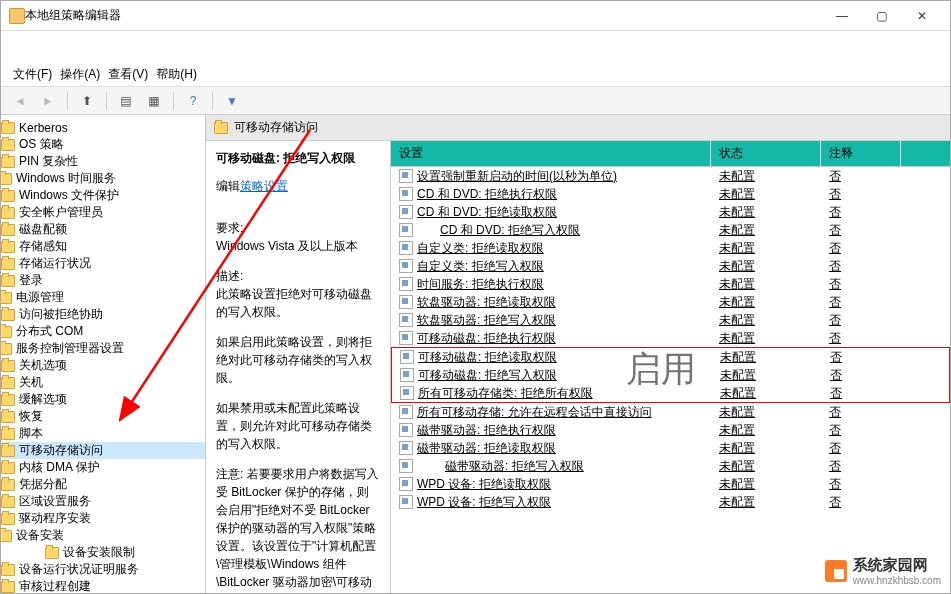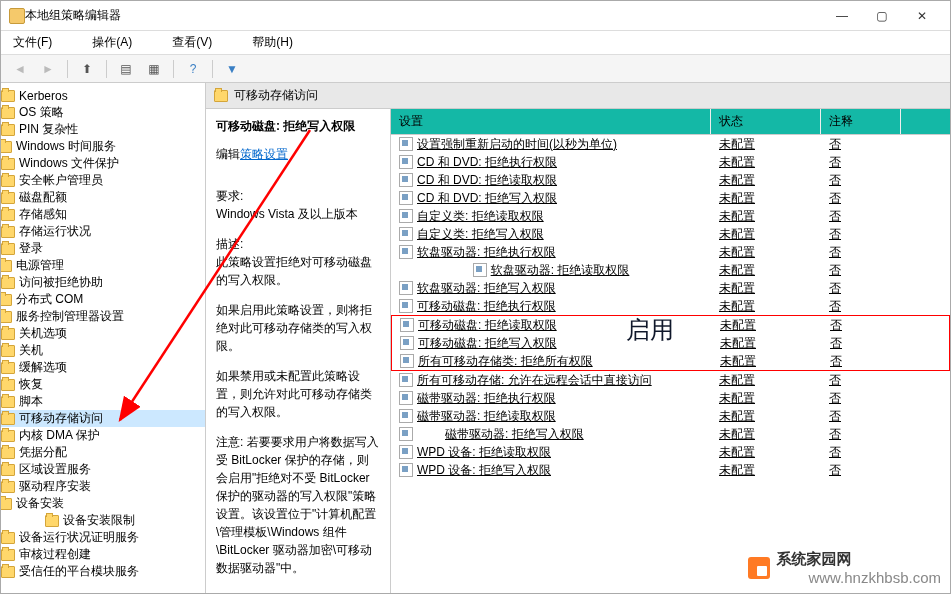--- a/index.html
+++ b/index.html
@@ -2,21 +2,21 @@
 <html><head>
 <meta charset="utf-8">
 <style>
 * { margin: 0; padding: 0; box-sizing: border-box; }
 body { font-family: "Microsoft YaHei", "SimSun", sans-serif; font-size: 12px; background: #fff; color: #000; width: 951px; height: 594px; overflow: hidden; position: relative; }
 .window { border: 1px solid #aaa; width: 951px; height: 594px; display: flex; flex-direction: column; }
 .titlebar { height: 30px; display: flex; align-items: center; padding: 0 8px; border-bottom: 1px solid #ddd; }
 .titlebar .title { flex: 1; padding-left: 0; }
 .win-btns { display: flex; gap: 0; }
 .win-btn { width: 40px; height: 28px; display: flex; align-items: center; justify-content: center; color: #333; }
-.menubar { height: 24px; display: flex; align-items: center; padding: 0 8px; gap: 32px; border-bottom: 1px solid #ddd; }
+.menubar { height: 24px; display: flex; align-items: center; padding: 0 8px; gap: 0; border-bottom: 1px solid #ddd; margin-top: 32px; }
 .menuitem { padding: 2px 4px; }
 .toolbar { height: 28px; display: flex; align-items: center; padding: 0 8px; gap: 6px; border-bottom: 1px solid #ccc; background: #f5f5f5; }
 .tool-btn { width: 22px; height: 22px; display: flex; align-items: center; justify-content: center; color: #555; }
 .tool-btn.disabled { color: #bbb; }
 .tool-sep { width: 1px; height: 18px; background: #ccc; margin: 0 2px; }
 .main { display: flex; flex: 1; overflow: hidden; }
 .tree-pane { width: 205px; border-right: 1px solid #ccc; overflow-y: auto; padding: 4px 0; }
 .tree-item { display: flex; align-items: center; height: 17px; cursor: default; white-space: nowrap; }
 .tree-item.expandable::before { content: "▸"; position: relative; left: -14px; margin-right: -8px; color: #666; font-size: 10px; }
 .tree-item.expanded::before { content: "▾"; position: relative; left: -14px; margin-right: -8px; color: #666; font-size: 10px; }
@@ -36,25 +36,25 @@
 .list-header { display: flex; border-bottom: 1px solid #ccc; background: #14b8a6; position: sticky; top: 0; }
 .list-header .col { padding: 4px 8px; border-right: 1px solid #eee; }
 .col-setting { width: 320px; }
 .col-state { width: 110px; }
 .col-note { width: 80px; }
 .list-row { display: flex; height: 18px; align-items: center; white-space: nowrap; }
 .list-row .cell { padding: 0 8px; overflow: hidden; text-overflow: ellipsis; text-decoration: underline; }
 .list-row .si { width: 14px; height: 14px; margin-right: 4px; border: 1px solid #aaa; display: inline-block; background: #fff; position: relative; flex-shrink: 0; }
 .list-row .si::after { content: ""; position: absolute; top: 2px; left: 2px; width: 6px; height: 6px; background: #7aa0c4; }
 .hl-group { border: 1px solid red; }
-.enable-label { position: absolute; color: #0f172a; font-size: 24px; font-weight: 400; z-index: 5; pointer-events: none; font-family: Liberation Mono, monospace;}
+.enable-label { position: absolute; color: #737373; font-size: 35px; font-weight: 400; z-index: 5; pointer-events: none; font-family: Liberation Mono, monospace;}
 .watermark { position: absolute; right: 6px; bottom: 6px; display: flex; align-items: center; gap: 6px; font-size: 15px; color: #333; z-index: 10; background: rgba(255,255,255,0.85); padding: 2px 4px;}
 .watermark .wm-icon { width: 22px; height: 22px; background: #ff7a24; border-radius: 3px; position: relative; }
 .watermark .wm-icon::after { content: ""; position: absolute; right: 3px; bottom: 3px; width: 10px; height: 10px; background: #fff; border-radius: 1px;}
-.watermark .wm-sub { font-size: 15px; color: #888; display: block; margin-left: 32px; }
+.watermark .wm-sub { font-size: 10px; color: #888; display: block; }
 .arrow-svg { position: absolute; top: 0; left: 0; pointer-events: none; z-index: 20; }
 </style>
 </head>
 <body>
 
 <div class="window">
   <div class="titlebar">
     <span style="width:16px;height:16px;background:#f5c96b;border:1px solid #c79a3a;border-radius:2px;"></span>
     <span class="title">本地组策略编辑器</span>
     <div class="win-btns">
@@ -252,21 +252,21 @@
               </div>
               <div class="list-row">
                 <div class="cell col-setting" style="display: flex; align-items: center;">
                   <span class="si"></span>
                   <span>CD 和 DVD: 拒绝读取权限</span>
                 </div>
                 <div class="cell col-state">未配置</div>
                 <div class="cell col-note">否</div>
               </div>
               <div class="list-row">
-                <div class="cell col-setting" style="display: flex; align-items: center;">
+                <div class="cell col-setting" style="display: flex; align-items: center; gap: 23px;">
                   <span class="si"></span>
                   <span>CD 和 DVD: 拒绝写入权限</span>
                 </div>
                 <div class="cell col-state">未配置</div>
                 <div class="cell col-note">否</div>
               </div>
               <div class="list-row">
                 <div class="cell col-setting" style="display: flex; align-items: center;">
                   <span class="si"></span>
                   <span>自定义类: 拒绝读取权限</span>
@@ -278,27 +278,27 @@
                 <div class="cell col-setting" style="display: flex; align-items: center;">
                   <span class="si"></span>
                   <span>自定义类: 拒绝写入权限</span>
                 </div>
                 <div class="cell col-state">未配置</div>
                 <div class="cell col-note">否</div>
               </div>
               <div class="list-row">
                 <div class="cell col-setting" style="display: flex; align-items: center;">
                   <span class="si"></span>
-                  <span>软盘驱动器: 拒绝执行权限</span>
-                </div>
-                <div class="cell col-state">未配置</div>
-                <div class="cell col-note">否</div>
-              </div>
-              <div class="list-row">
-                <div class="cell col-setting" style="display: flex; align-items: center; justify-content: center;">
+                  <span>时间服务: 拒绝执行权限</span>
+                </div>
+                <div class="cell col-state">未配置</div>
+                <div class="cell col-note">否</div>
+              </div>
+              <div class="list-row">
+                <div class="cell col-setting" style="display: flex; align-items: center;">
                   <span class="si"></span>
                   <span>软盘驱动器: 拒绝读取权限</span>
                 </div>
                 <div class="cell col-state">未配置</div>
                 <div class="cell col-note">否</div>
               </div>
               <div class="list-row">
                 <div class="cell col-setting" style="display: flex; align-items: center;">
                   <span class="si"></span>
                   <span>软盘驱动器: 拒绝写入权限</span>

